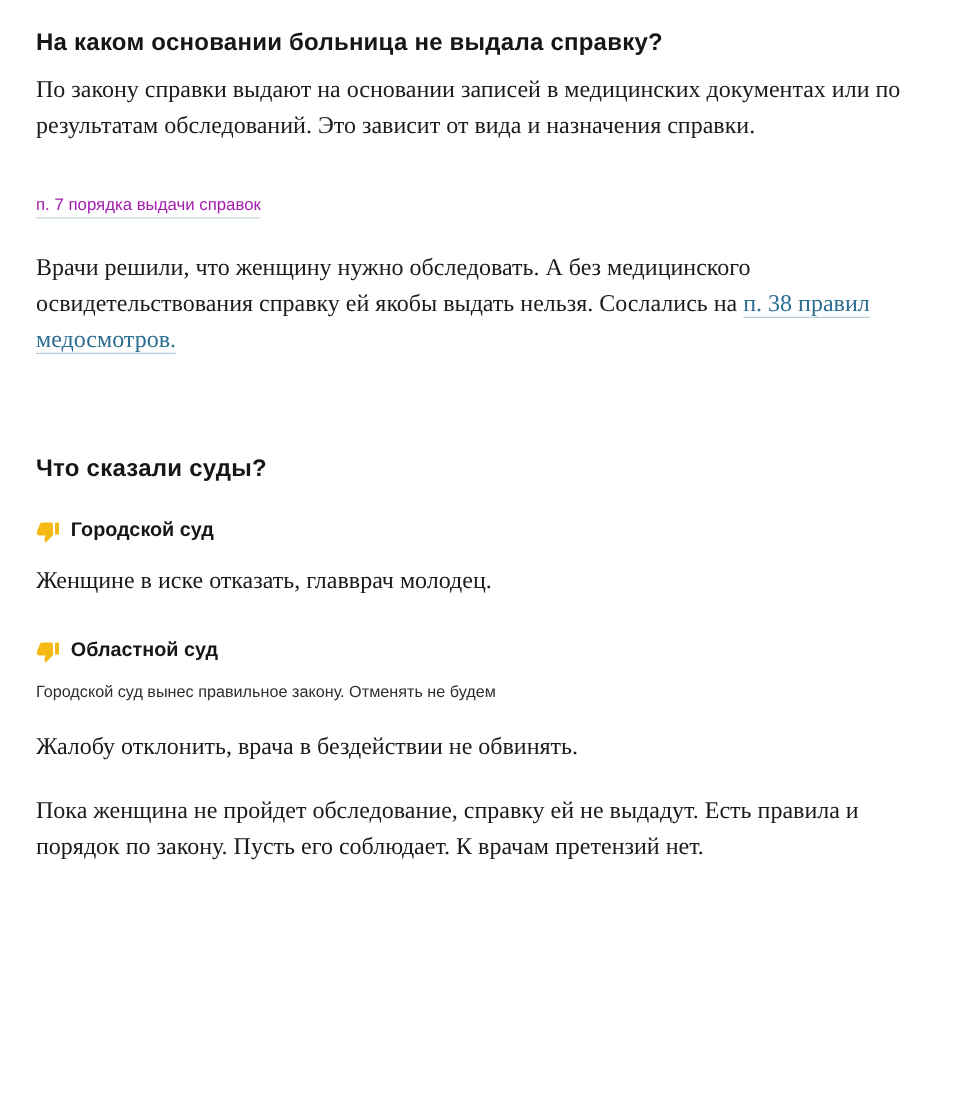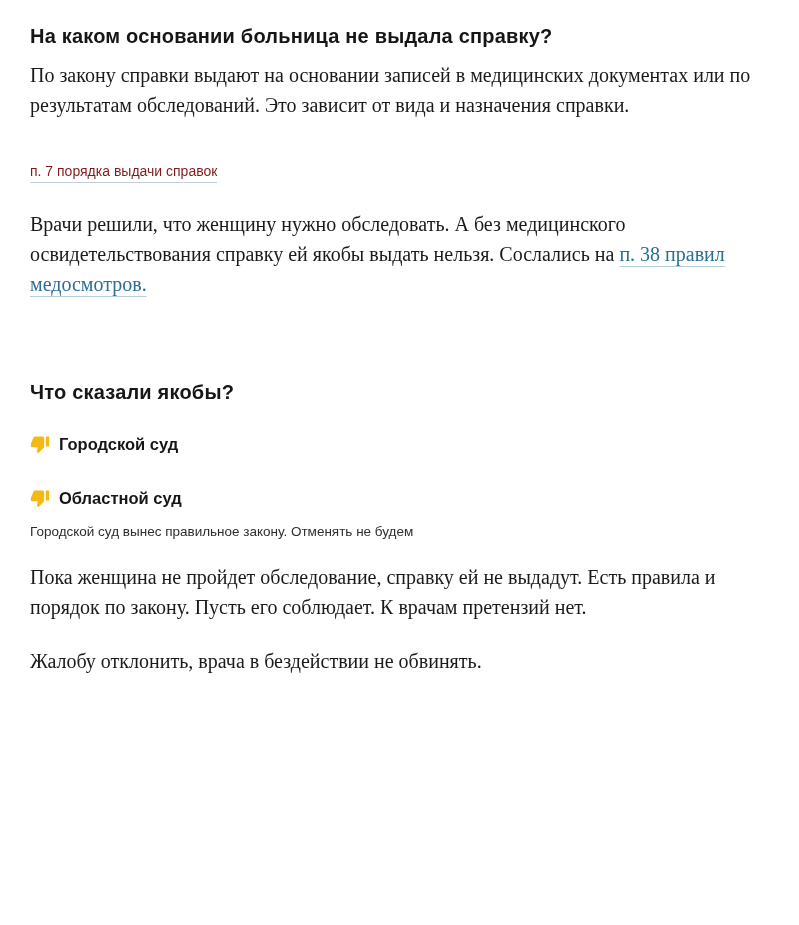--- a/index.html
+++ b/index.html
@@ -31,40 +31,39 @@
     margin: 0 0 24px 0;
     max-width: 742px;
   }
   p.body-text.first { margin-bottom: 42px; }
   p.body-text.before-heading { margin-bottom: 82px; }
   a.ref-link {
     display: inline-block;
     font-family: "Liberation Sans", sans-serif;
     font-size: 14px;
     line-height: 17px;
-    color: #7f1d1d;
+    color: #a21caf;
     text-decoration: none;
     border-bottom: 1px solid rgba(78, 122, 153, 0.35);
     padding-bottom: 2px;
     margin: 0 0 26px 0;
     cursor: pointer;
   }
   a.serif-link {
     color: #2c6d92;
     text-decoration: underline;
     text-decoration-color: rgba(44, 109, 146, 0.35);
     text-decoration-thickness: 1px;
     text-underline-offset: 5px;
     cursor: pointer;
   }
   .court-block { margin: 0; }
   .court-block + .court-block { margin-top: 34px; }
   .court-header {
     display: flex;
-    align-items: center;
     gap: 9px;
     margin: 0 0 16px 0;
   }
   .court-header .thumb {
     width: 20px;
     height: 20px;
     flex: 0 0 auto;
     display: inline-flex;
   }
   .court-name {
@@ -91,41 +90,42 @@
 
   <p class="body-text first">По закону справки выдают на основании записей в медицинских документах или по результатам обследований. Это зависит от вида и назначения справки.</p>
 
   <div>
     <a class="ref-link">п. 7 порядка выдачи справок</a>
   </div>
 
   <p class="body-text before-heading"><span>Врачи решили, что женщину нужно обследовать. А без медицинского освидетельствования справку ей якобы выдать нельзя. Сослались на </span><a class="serif-link">п. 38 правил медосмотров.</a></p>
 
   <div class="courts-section">
-    <h2 class="section-heading">Что сказали якобы?</h2>
+    <h2 class="section-heading">Что сказали суды?</h2>
 
     <div class="court-block">
       <div class="court-header">
         <span class="thumb">
           <svg width="20" height="20" viewBox="0 0 24 24" aria-hidden="true">
             <path fill="#f5b915" d="M15 3H6c-.83 0-1.54.5-1.84 1.22l-3.02 7.05c-.09.23-.14.47-.14.73v2c0 1.1.9 2 2 2h6.31l-.95 4.57-.03.32c0 .41.17.79.44 1.06L9.83 23l6.59-6.59c.36-.36.58-.86.58-1.41V5c0-1.1-.9-2-2-2zm4 0v12h4V3h-4z"></path>
           </svg>
         </span>
         <span class="court-name">Городской суд</span>
       </div>
+      <p class="body-text">Женщине в иске отказать, главврач молодец.</p>
     </div>
 
     <div class="court-block">
       <div class="court-header">
         <span class="thumb">
           <svg width="20" height="20" viewBox="0 0 24 24" aria-hidden="true">
             <path fill="#f5b915" d="M15 3H6c-.83 0-1.54.5-1.84 1.22l-3.02 7.05c-.09.23-.14.47-.14.73v2c0 1.1.9 2 2 2h6.31l-.95 4.57-.03.32c0 .41.17.79.44 1.06L9.83 23l6.59-6.59c.36-.36.58-.86.58-1.41V5c0-1.1-.9-2-2-2zm4 0v12h4V3h-4z"></path>
           </svg>
         </span>
         <span class="court-name">Областной суд</span>
       </div>
       <p class="court-verdict">Городской суд вынес правильное закону. Отменять не будем</p>
+      <p class="body-text">Жалобу отклонить, врача в бездействии не обвинять.</p>
       <p class="body-text">Пока женщина не пройдет обследование, справку ей не выдадут. Есть правила и порядок по закону. Пусть его соблюдает. К врачам претензий нет.</p>
-      <p class="body-text">Жалобу отклонить, врача в бездействии не обвинять.</p>
     </div>
   </div>
 
 </div>
 
 </body></html>

